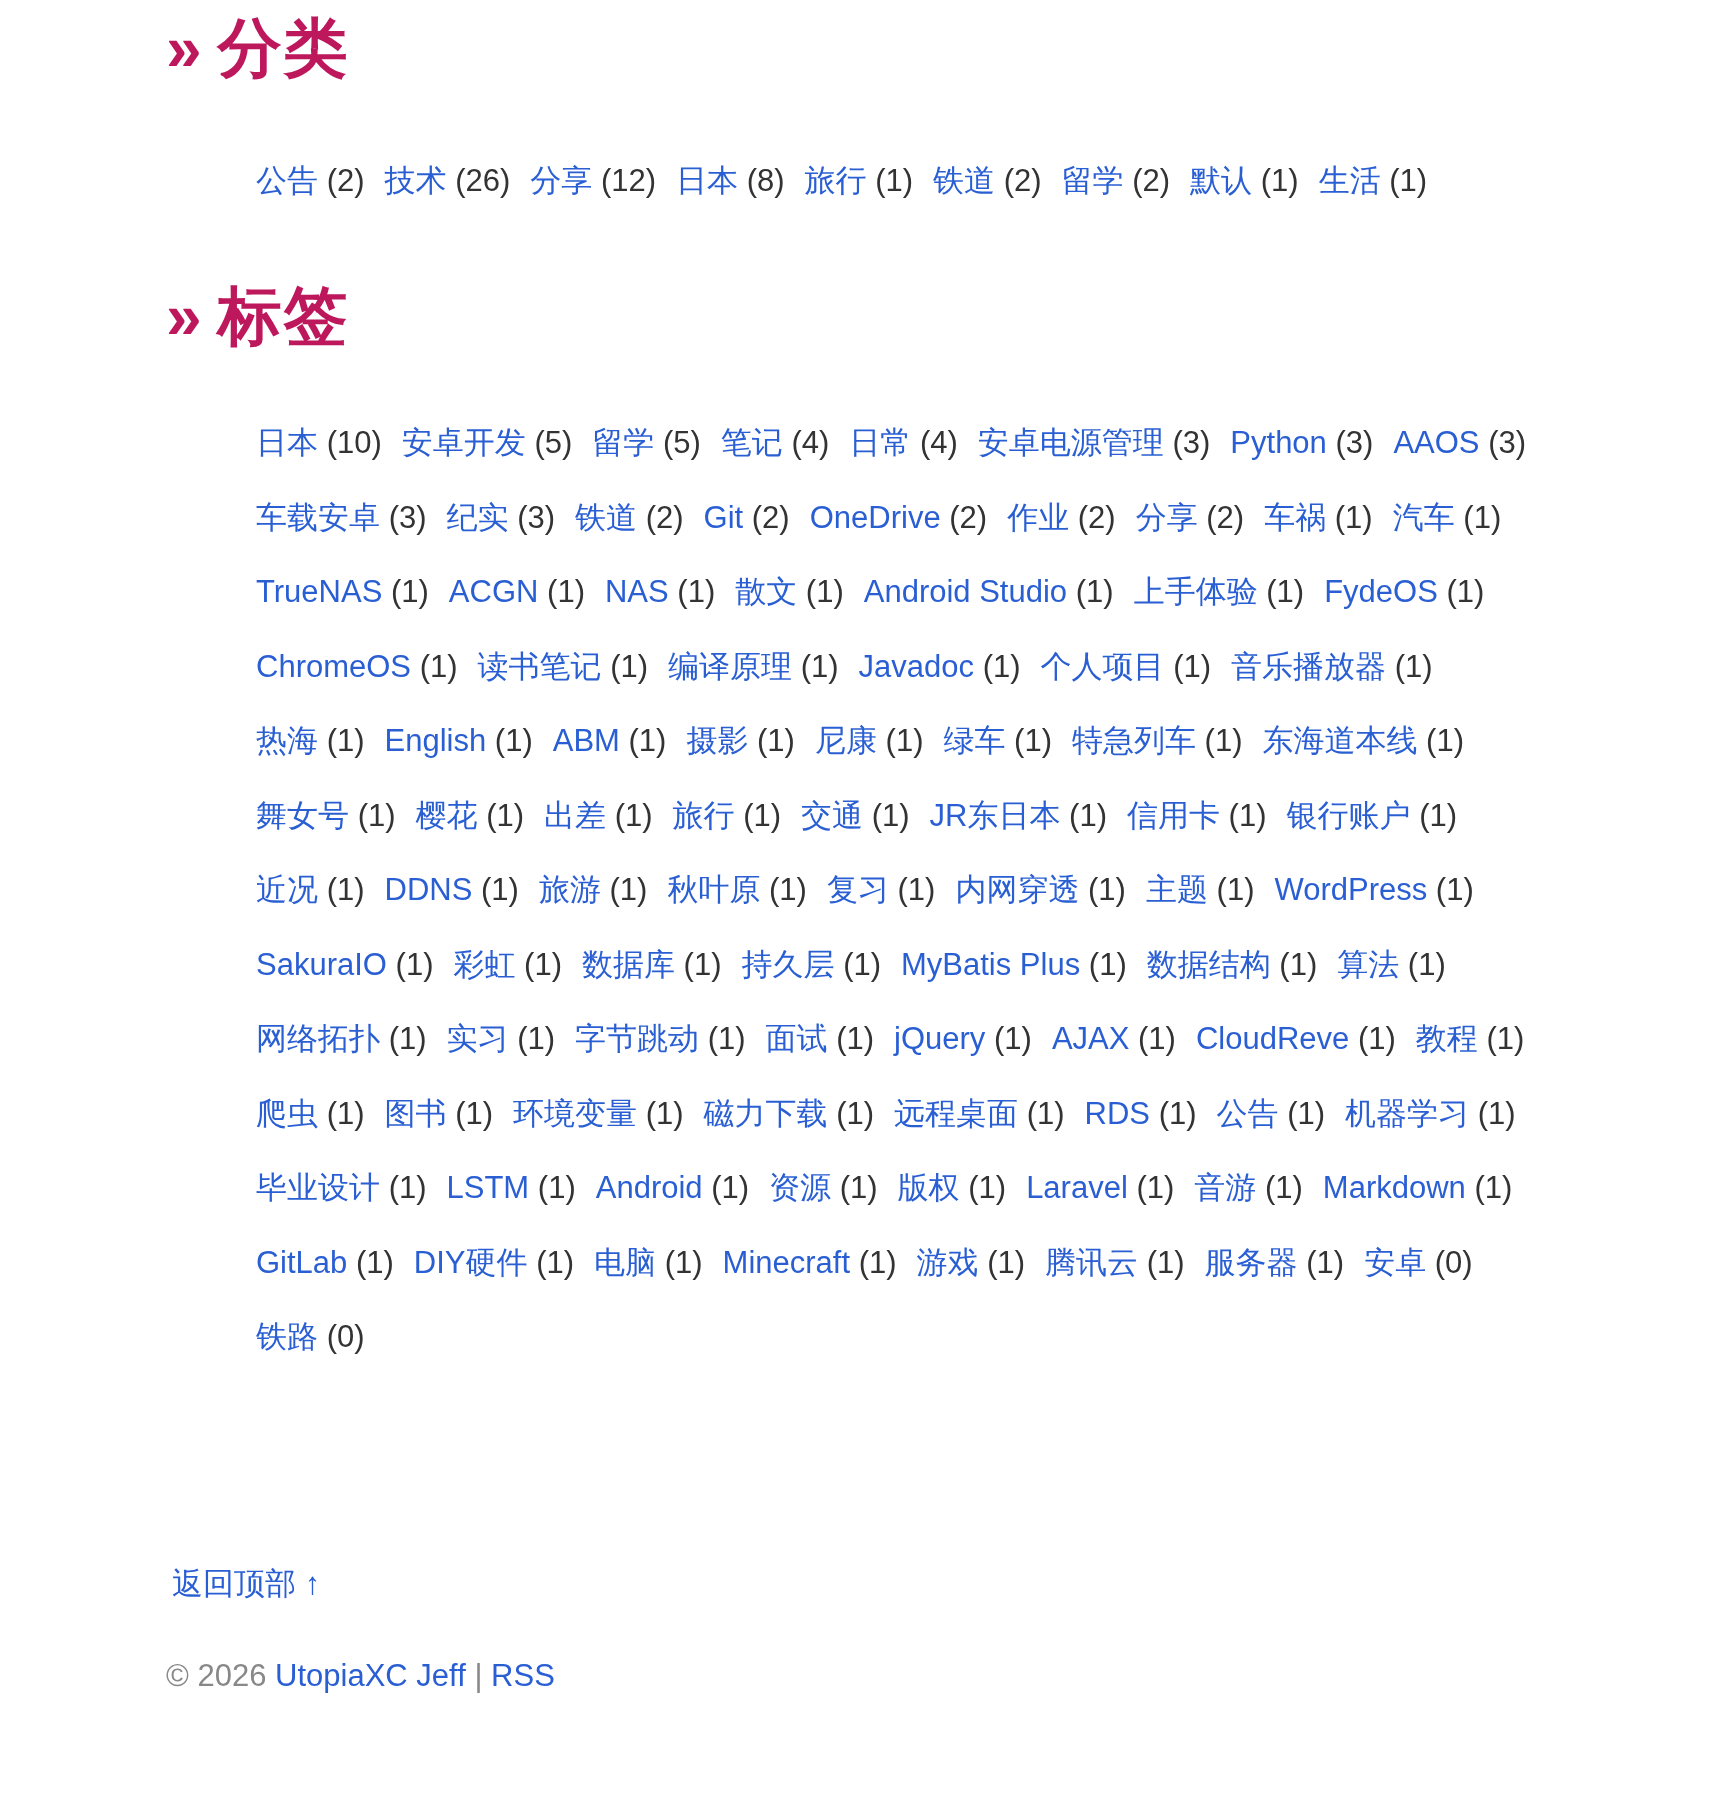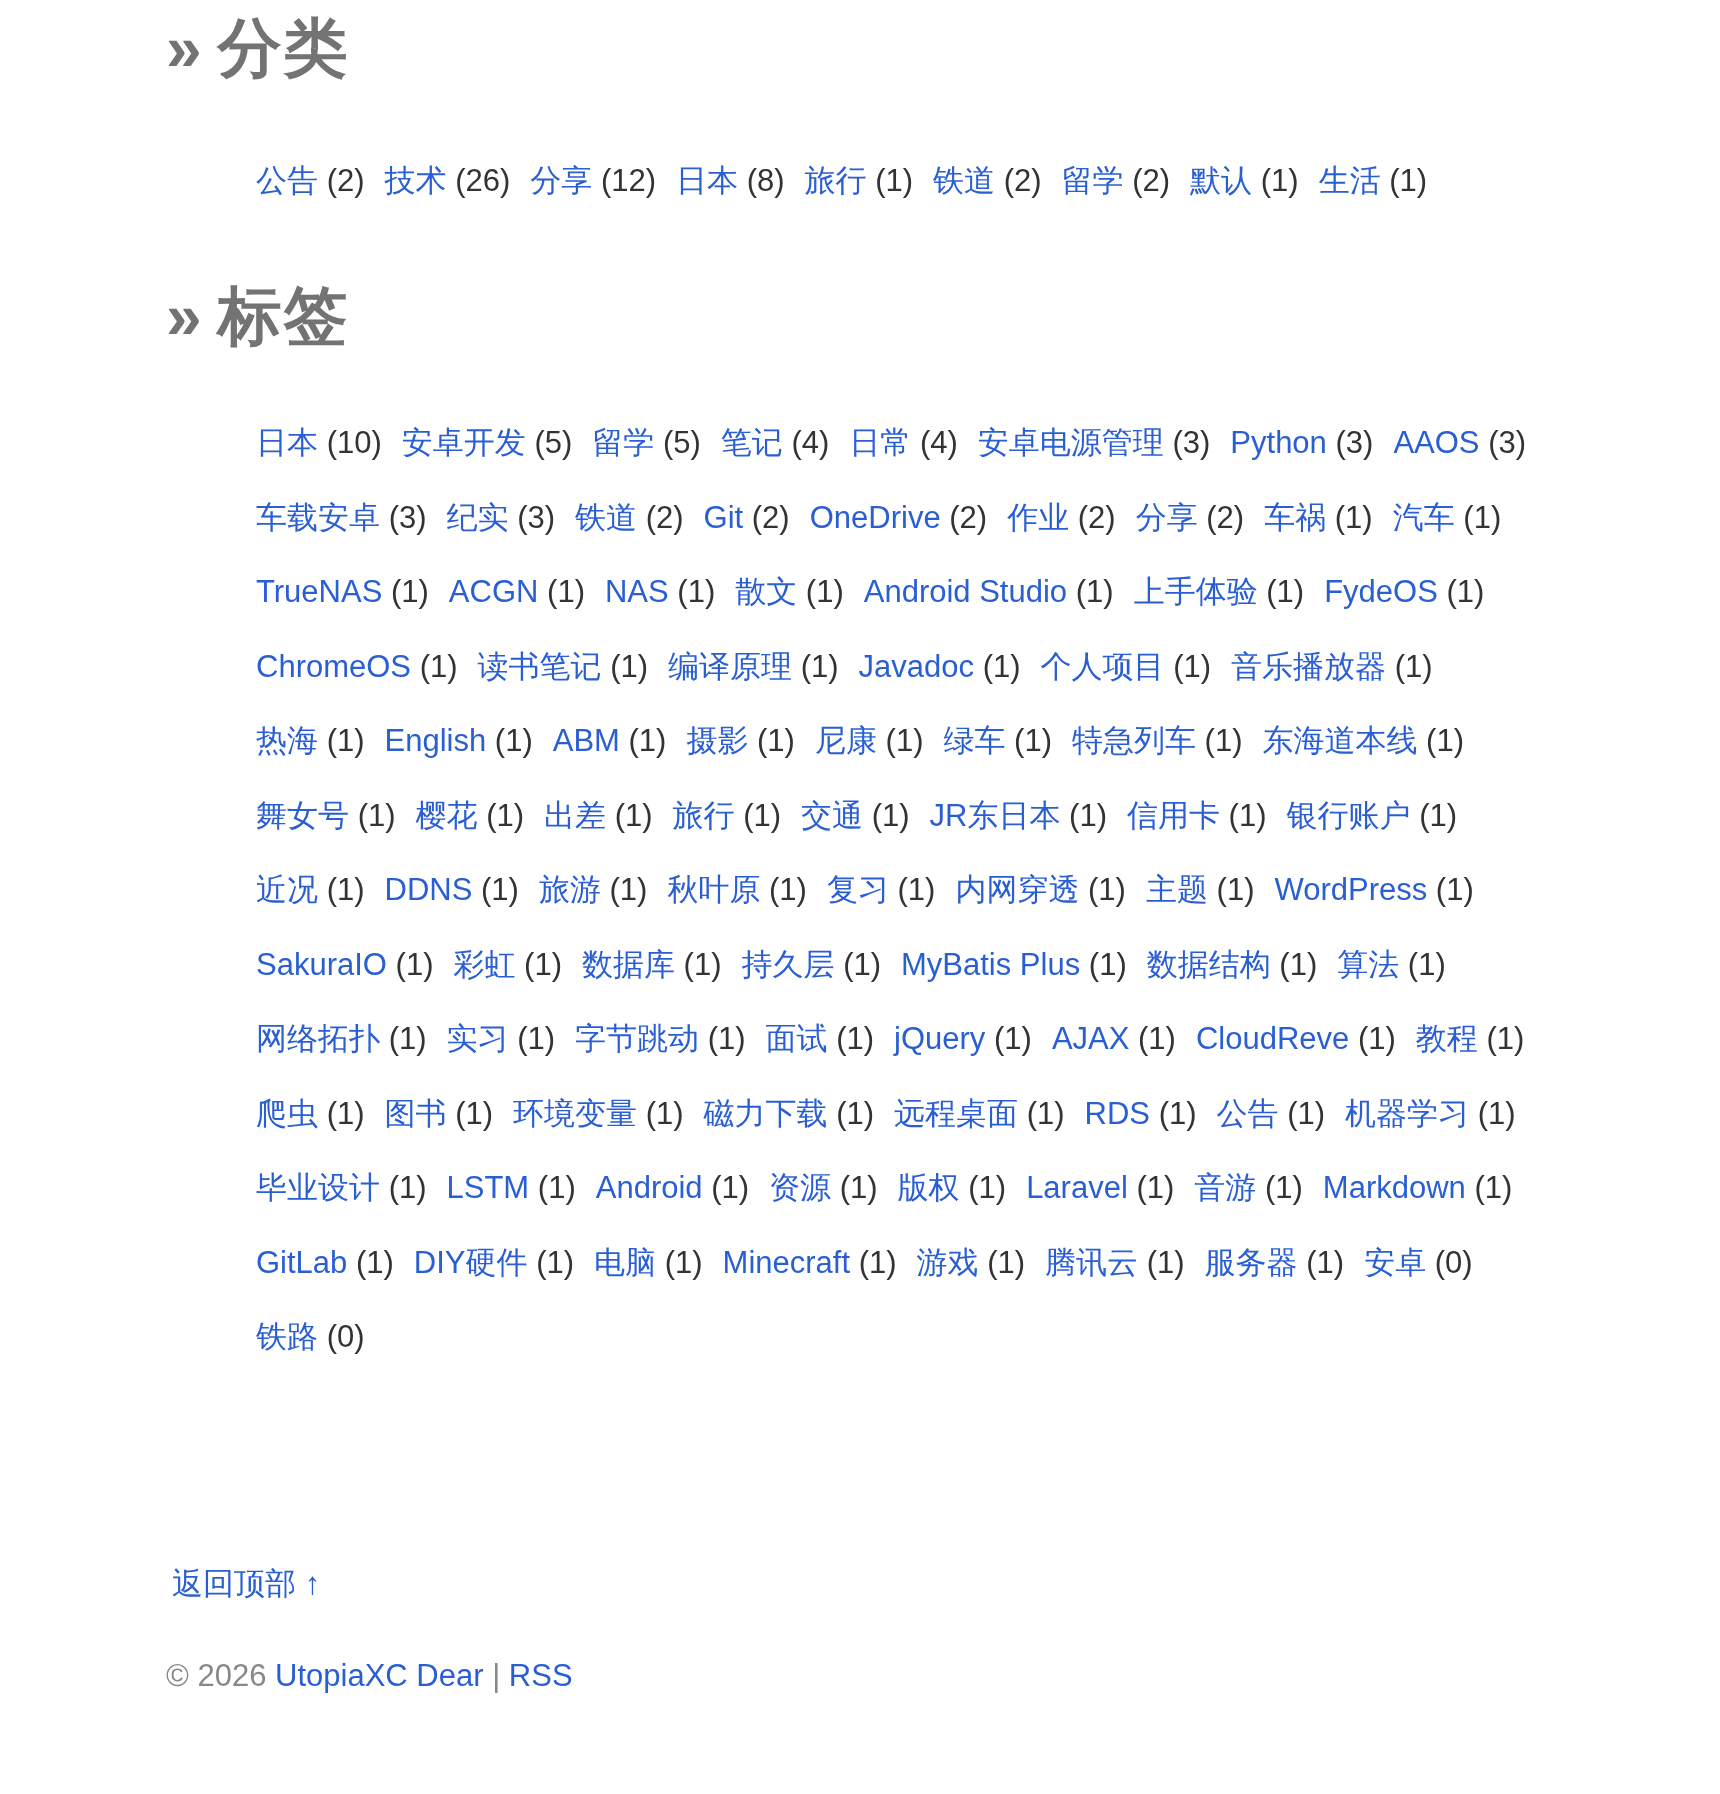--- a/index.html
+++ b/index.html
@@ -17,21 +17,21 @@
   a { color: #2a5fd4; text-decoration: none; }
   .wrap {
     position: absolute;
     left: 166px;
     top: 0;
     width: 1400px;
   }
   .section-title {
     font-size: 64px;
     font-weight: bold;
-    color: #737373;
+    color: #be185d;
     line-height: 96px;
     height: 96px;
     letter-spacing: 2px;
   }
   .section-title .raquo { margin-right: 14px; }
   #title-categories { position: absolute; top: 0; left: 0; }
   #title-tags { position: absolute; top: 268px; left: 0; }
 
   .tag-list {
     position: absolute;
@@ -85,19 +85,19 @@
   <ul class="tag-list" id="tag-list"><li><a>日本</a> <span class="count">(10)</span></li><li><a>安卓开发</a> <span class="count">(5)</span></li><li><a>留学</a> <span class="count">(5)</span></li><li><a>笔记</a> <span class="count">(4)</span></li><li><a>日常</a> <span class="count">(4)</span></li><li><a>安卓电源管理</a> <span class="count">(3)</span></li><li><a>Python</a> <span class="count">(3)</span></li><li><a>AAOS</a> <span class="count">(3)</span></li><li><a>车载安卓</a> <span class="count">(3)</span></li><li><a>纪实</a> <span class="count">(3)</span></li><li><a>铁道</a> <span class="count">(2)</span></li><li><a>Git</a> <span class="count">(2)</span></li><li><a>OneDrive</a> <span class="count">(2)</span></li><li><a>作业</a> <span class="count">(2)</span></li><li><a>分享</a> <span class="count">(2)</span></li><li><a>车祸</a> <span class="count">(1)</span></li><li><a>汽车</a> <span class="count">(1)</span></li><li><a>TrueNAS</a> <span class="count">(1)</span></li><li><a>ACGN</a> <span class="count">(1)</span></li><li><a>NAS</a> <span class="count">(1)</span></li><li><a>散文</a> <span class="count">(1)</span></li><li><a>Android Studio</a> <span class="count">(1)</span></li><li><a>上手体验</a> <span class="count">(1)</span></li><li><a>FydeOS</a> <span class="count">(1)</span></li><li><a>ChromeOS</a> <span class="count">(1)</span></li><li><a>读书笔记</a> <span class="count">(1)</span></li><li><a>编译原理</a> <span class="count">(1)</span></li><li><a>Javadoc</a> <span class="count">(1)</span></li><li><a>个人项目</a> <span class="count">(1)</span></li><li><a>音乐播放器</a> <span class="count">(1)</span></li><li><a>热海</a> <span class="count">(1)</span></li><li><a>English</a> <span class="count">(1)</span></li><li><a>ABM</a> <span class="count">(1)</span></li><li><a>摄影</a> <span class="count">(1)</span></li><li><a>尼康</a> <span class="count">(1)</span></li><li><a>绿车</a> <span class="count">(1)</span></li><li><a>特急列车</a> <span class="count">(1)</span></li><li><a>东海道本线</a> <span class="count">(1)</span></li><li><a>舞女号</a> <span class="count">(1)</span></li><li><a>樱花</a> <span class="count">(1)</span></li><li><a>出差</a> <span class="count">(1)</span></li><li><a>旅行</a> <span class="count">(1)</span></li><li><a>交通</a> <span class="count">(1)</span></li><li><a>JR东日本</a> <span class="count">(1)</span></li><li><a>信用卡</a> <span class="count">(1)</span></li><li><a>银行账户</a> <span class="count">(1)</span></li><li><a>近况</a> <span class="count">(1)</span></li><li><a>DDNS</a> <span class="count">(1)</span></li><li><a>旅游</a> <span class="count">(1)</span></li><li><a>秋叶原</a> <span class="count">(1)</span></li><li><a>复习</a> <span class="count">(1)</span></li><li><a>内网穿透</a> <span class="count">(1)</span></li><li><a>主题</a> <span class="count">(1)</span></li><li><a>WordPress</a> <span class="count">(1)</span></li><li><a>SakuraIO</a> <span class="count">(1)</span></li><li><a>彩虹</a> <span class="count">(1)</span></li><li><a>数据库</a> <span class="count">(1)</span></li><li><a>持久层</a> <span class="count">(1)</span></li><li><a>MyBatis Plus</a> <span class="count">(1)</span></li><li><a>数据结构</a> <span class="count">(1)</span></li><li><a>算法</a> <span class="count">(1)</span></li><li><a>网络拓扑</a> <span class="count">(1)</span></li><li><a>实习</a> <span class="count">(1)</span></li><li><a>字节跳动</a> <span class="count">(1)</span></li><li><a>面试</a> <span class="count">(1)</span></li><li><a>jQuery</a> <span class="count">(1)</span></li><li><a>AJAX</a> <span class="count">(1)</span></li><li><a>CloudReve</a> <span class="count">(1)</span></li><li><a>教程</a> <span class="count">(1)</span></li><li><a>爬虫</a> <span class="count">(1)</span></li><li><a>图书</a> <span class="count">(1)</span></li><li><a>环境变量</a> <span class="count">(1)</span></li><li><a>磁力下载</a> <span class="count">(1)</span></li><li><a>远程桌面</a> <span class="count">(1)</span></li><li><a>RDS</a> <span class="count">(1)</span></li><li><a>公告</a> <span class="count">(1)</span></li><li><a>机器学习</a> <span class="count">(1)</span></li><li><a>毕业设计</a> <span class="count">(1)</span></li><li><a>LSTM</a> <span class="count">(1)</span></li><li><a>Android</a> <span class="count">(1)</span></li><li><a>资源</a> <span class="count">(1)</span></li><li><a>版权</a> <span class="count">(1)</span></li><li><a>Laravel</a> <span class="count">(1)</span></li><li><a>音游</a> <span class="count">(1)</span></li><li><a>Markdown</a> <span class="count">(1)</span></li><li><a>GitLab</a> <span class="count">(1)</span></li><li><a>DIY硬件</a> <span class="count">(1)</span></li><li><a>电脑</a> <span class="count">(1)</span></li><li><a>Minecraft</a> <span class="count">(1)</span></li><li><a>游戏</a> <span class="count">(1)</span></li><li><a>腾讯云</a> <span class="count">(1)</span></li><li><a>服务器</a> <span class="count">(1)</span></li><li><a>安卓</a> <span class="count">(0)</span></li><li><a>铁路</a> <span class="count">(0)</span></li></ul>
 
   <a class="back-to-top">
     <span>返回顶部</span>
     <span>↑</span>
   </a>
 
   <footer class="footer">
     <div class="line">
       <span>© 2026</span>
-      <a>UtopiaXC Dear</a>
+      <a>UtopiaXC Jeff</a>
       <span>|</span>
       <a>RSS</a>
     </div>
   </footer>
 
 </div>
 
 </body></html>

